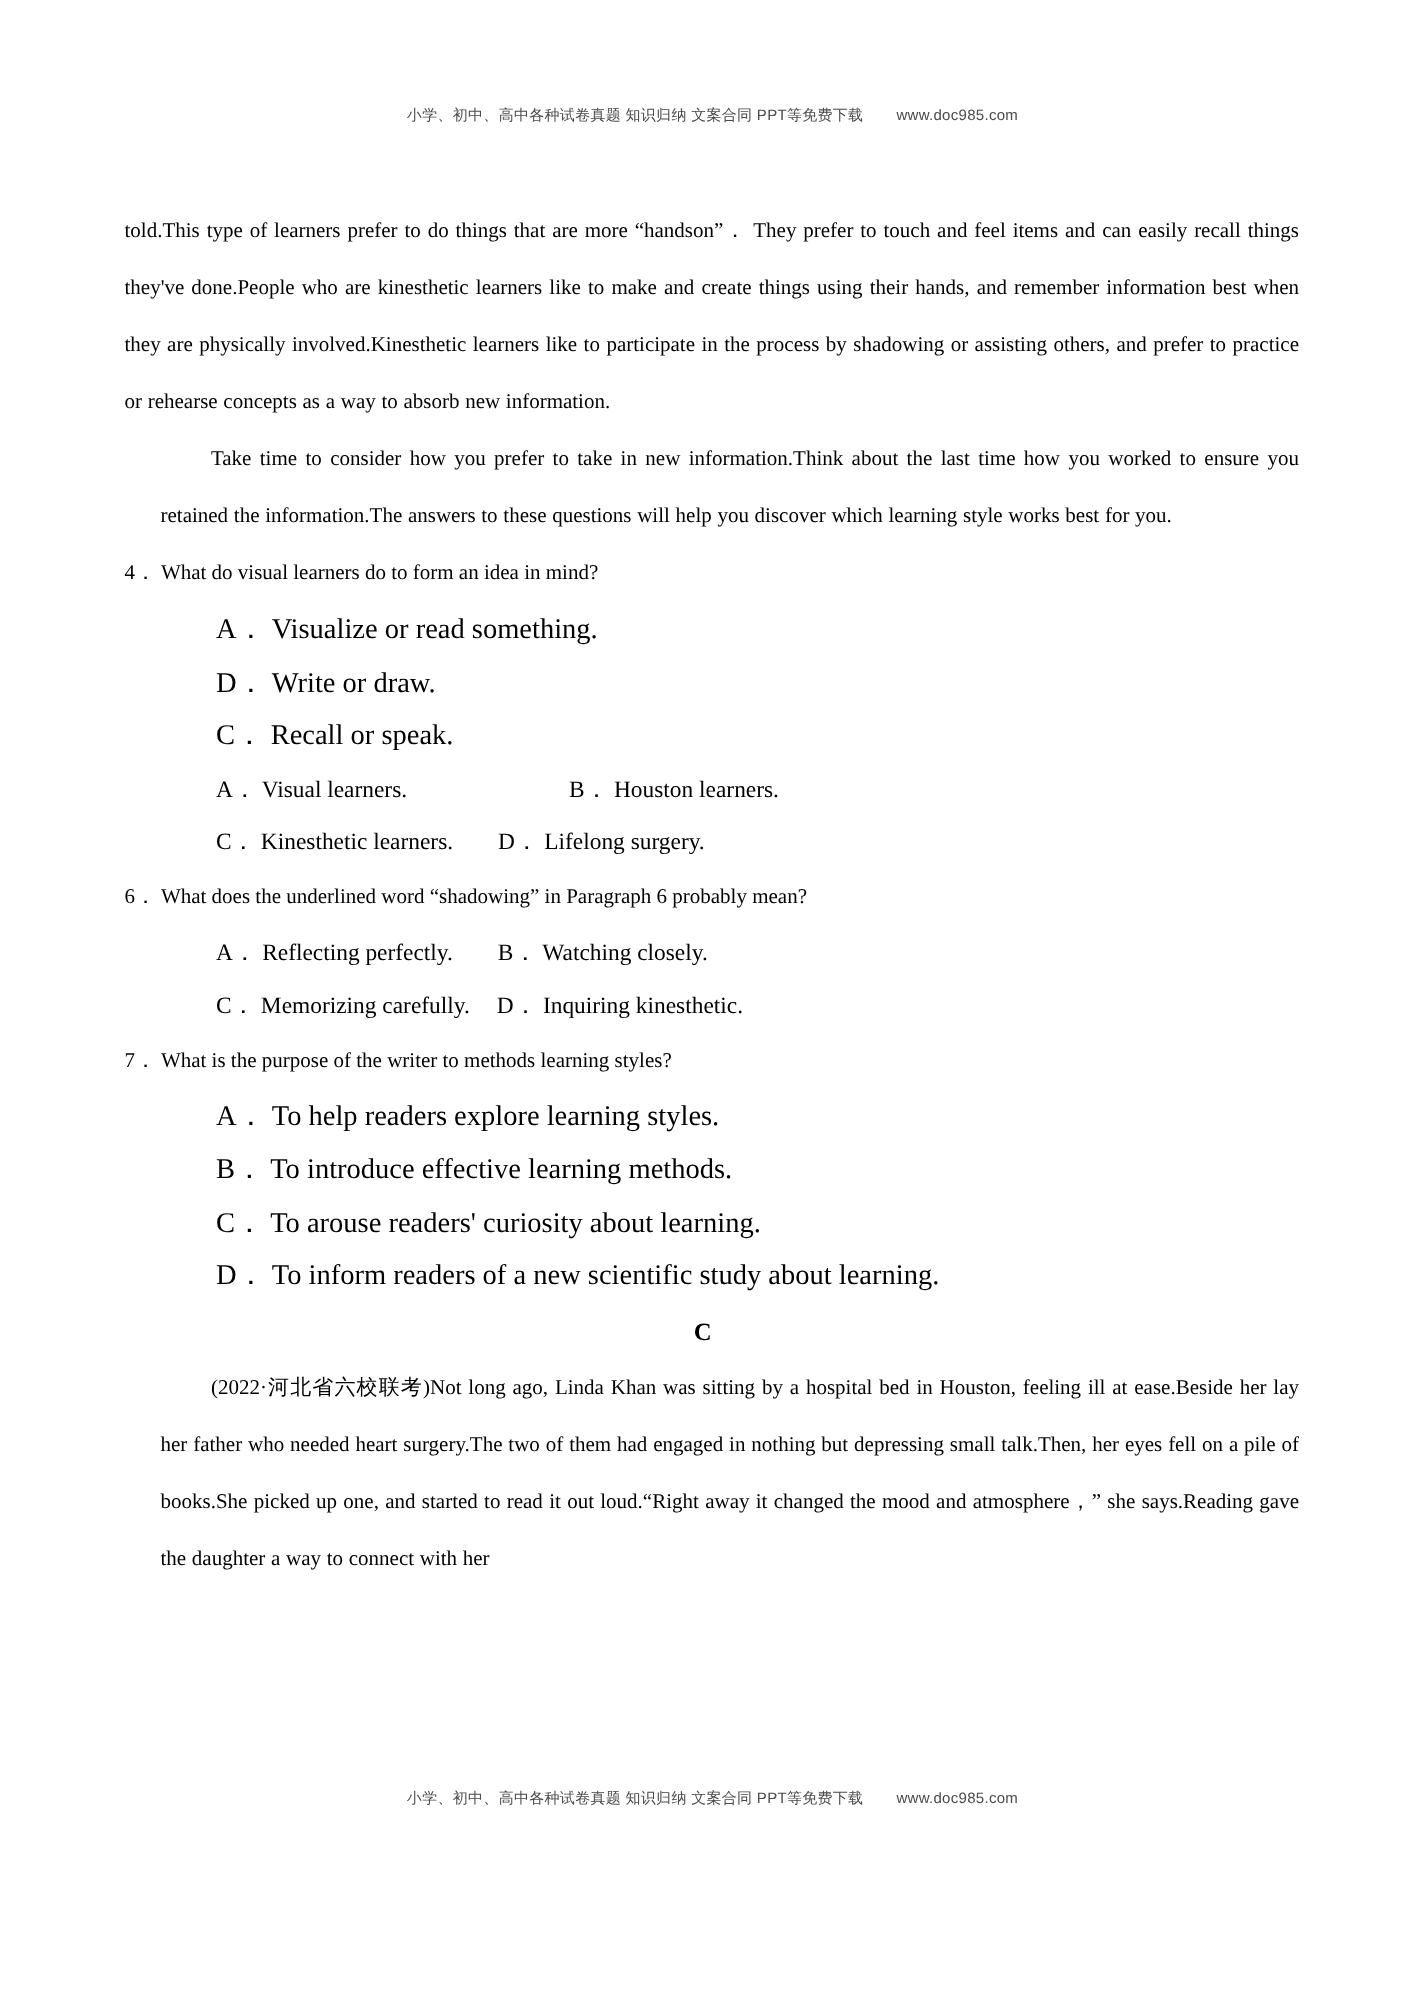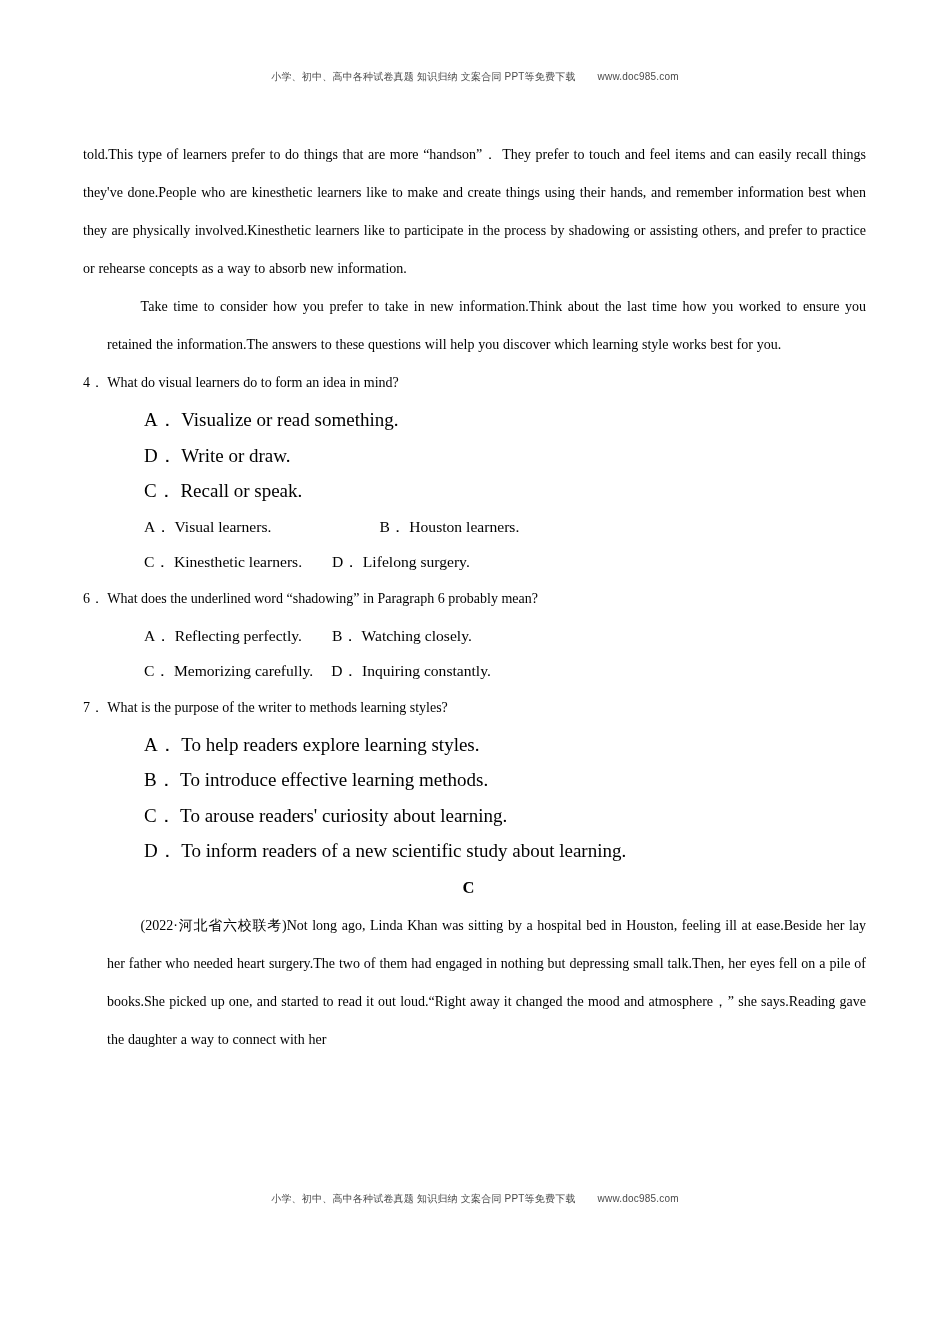--- a/index.html
+++ b/index.html
@@ -121,21 +121,21 @@
     <p class="qline"><span>4．</span> <span>What do visual learners do to form an idea in mind?</span></p>
     <p class="opt"><span>A．</span> <span>Visualize or read something.</span></p>
     <p class="opt"><span>D．</span> <span>Write or draw.</span></p>
     <p class="opt"><span>C．</span> <span>Recall or speak.</span></p>
 
     <p class="opt-row"><span><span>A．</span> <span>Visual learners.</span></span><span class="opt-col-b-wide"><span>B．</span> <span>Houston learners.</span></span></p>
     <p class="opt-row"><span><span>C．</span> <span>Kinesthetic learners.</span></span><span class="opt-col-b-mid"><span>D．</span> <span>Lifelong surgery.</span></span></p>
 
     <p class="qline"><span>6．</span> <span>What does the underlined word “shadowing” in Paragraph 6 probably mean?</span></p>
     <p class="opt-row"><span><span>A．</span> <span>Reflecting perfectly.</span></span><span class="opt-col-b-mid"><span>B．</span> <span>Watching closely.</span></span></p>
-    <p class="opt-row"><span><span>C．</span> <span>Memorizing carefully.</span></span><span class="opt-col-b-tight"><span>D．</span> <span>Inquiring constantly.</span></span></p>
+    <p class="opt-row"><span><span>C．</span> <span>Memorizing carefully.</span></span><span class="opt-col-b-tight"><span>D．</span> <span>Inquiring kinesthetic.</span></span></p>
 
     <p class="qline"><span>7．</span> <span>What is the purpose of the writer to methods learning styles?</span></p>
     <p class="opt"><span>A．</span> <span>To help readers explore learning styles.</span></p>
     <p class="opt"><span>B．</span> <span>To introduce effective learning methods.</span></p>
     <p class="opt"><span>C．</span> <span>To arouse readers' curiosity about learning.</span></p>
     <p class="opt"><span>D．</span> <span>To inform readers of a new scientific study about learning.</span></p>
 
     <p class="section-heading">C</p>
     <p class="para indent"><span class="src-tag">(2022·河北省六校联考)</span><span>Not long ago, Linda Khan was sitting by a hospital bed in Houston, feeling ill at ease.Beside her lay her father who needed heart surgery.The two of them had engaged in nothing but depressing small talk.Then, her eyes fell on a pile of books.She picked up one, and started to read it out loud.“Right away it changed the mood and atmosphere，”  she says.Reading gave the daughter a way to connect with her</span></p>
 

